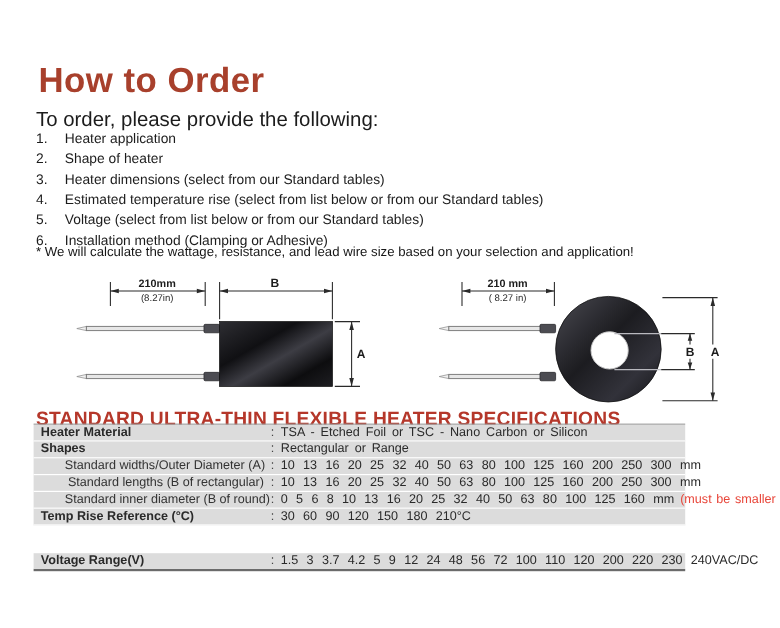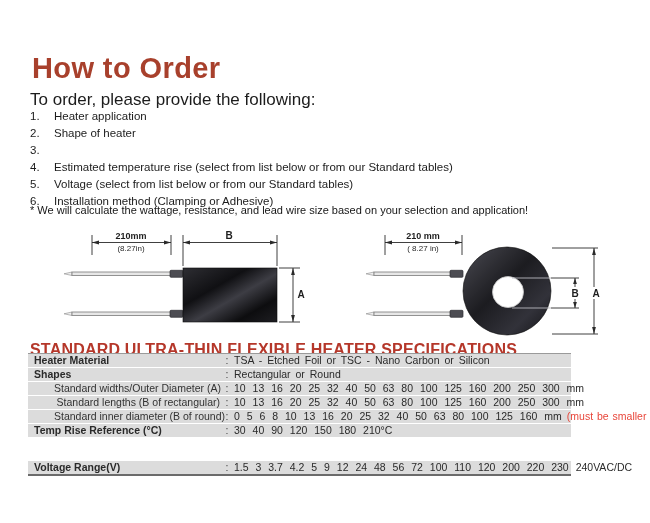--- a/index.html
+++ b/index.html
@@ -61,20 +61,21 @@
     <div class="li">
         <span class="num">1.</span>
         <span class="txt">Heater application</span>
       </div>
     <div class="li">
         <span class="num">2.</span>
         <span class="txt">Shape of heater</span>
       </div>
     <div class="li">
         <span class="num">3.</span>
+        <span class="txt">Heater dimensions (select from our Standard tables)</span>
       </div>
     <div class="li">
         <span class="num">4.</span>
         <span class="txt">Estimated temperature rise (select from list below or from our Standard tables)</span>
       </div>
     <div class="li">
         <span class="num">5.</span>
         <span class="txt">Voltage (select from list below or from our Standard tables)</span>
       </div>
     <div class="li">
@@ -181,41 +182,41 @@
 
   <div class="spec-table">
     <div class="row">
       <span class="label">Heater Material</span>
         <span class="colon">:</span>
         <span class="value">TSA - Etched Foil or TSC - Nano Carbon or Silicon</span>
     </div>
     <div class="row">
       <span class="label">Shapes</span>
         <span class="colon">:</span>
-        <span class="value">Rectangular or Round</span>
+        <span class="value">Rectangular or Range</span>
     </div>
     <div class="row indent nums">
       <span class="label">Standard widths/Outer Diameter (A)</span>
         <span class="colon">:</span>
         <span class="value">10 13 16 20 25 32 40 50 63 80 100 125 160 200 250 300 mm</span>
     </div>
     <div class="row indent nums">
       <span class="label">Standard lengths (B of rectangular)</span>
         <span class="colon">:</span>
         <span class="value">10 13 16 20 25 32 40 50 63 80 100 125 160 200 250 300 mm</span>
     </div>
     <div class="row indent nums">
       <span class="label">Standard inner diameter (B of round)</span>
         <span class="colon">:</span>
         <span class="value"><span>0 5 6 8 10 13 16 20 25 32 40 50 63 80 100 125 160 mm</span><span class="red">(must be smaller than A)</span></span>
     </div>
     <div class="row nums">
       <span class="label">Temp Rise Reference (°C)</span>
         <span class="colon">:</span>
-        <span class="value">30 40 90 120 150 180 210°C</span>
+        <span class="value">30 60 90 120 150 180 210°C</span>
     </div>
     <div class="row nums">
       <span class="label">Voltage Range(V)</span>
         <span class="colon">:</span>
         <span class="value">1.5 3 3.7 4.2 5 9 12 24 48 56 72 100 110 120 200 220 230 240VAC/DC</span>
     </div>
   </div>
 
 </div>
 

